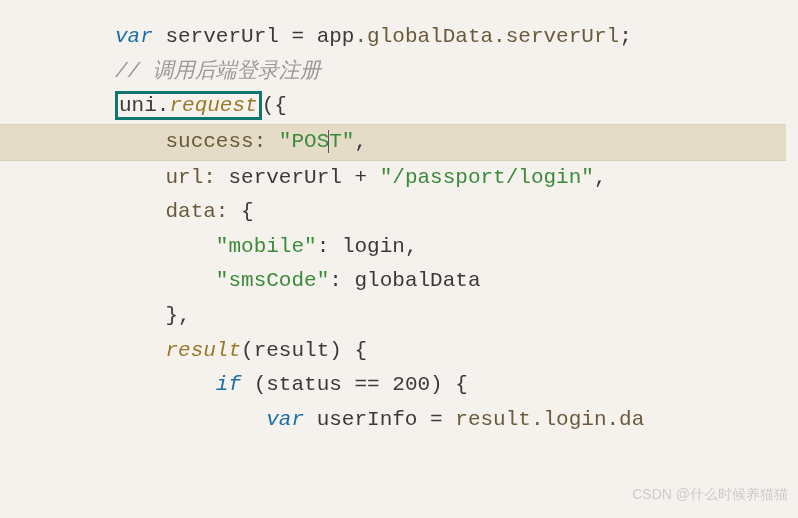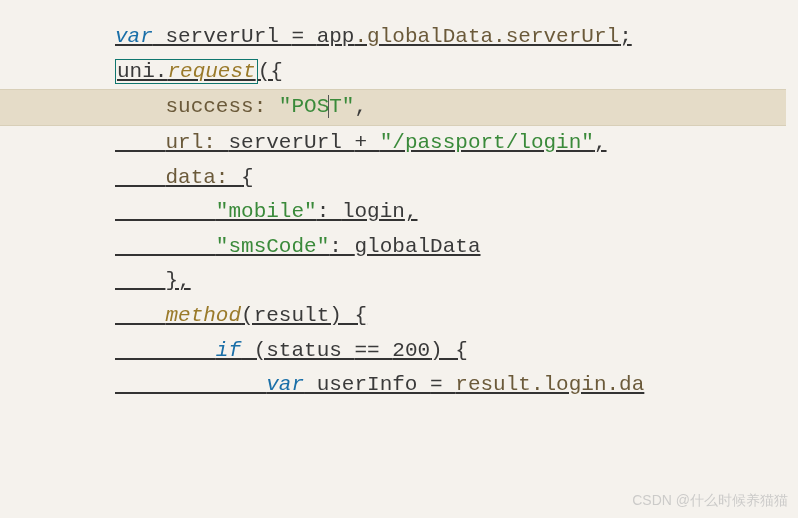--- a/index.html
+++ b/index.html
@@ -10,83 +10,83 @@
     font-size: 21px;
     line-height: 1.65;
     color: #333;
     width: 798px;
     height: 518px;
     overflow: hidden;
   }
   .editor {
     padding: 20px 12px 0 115px;
     position: relative;
-    text-decoration: underline;
   }
   .line {
     white-space: pre;
     position: relative;
   }
   .highlight {
     background: linear-gradient(to bottom, #e5dcc8 0%, #e5dcc8 100%);
     display: inline-block;
     width: calc(100% + 115px);
     margin-left: -115px;
     padding-left: 115px;
     box-sizing: border-box;
     border-top: 1px solid #d8cfb8;
     border-bottom: 1px solid #d8cfb8;
   }
   .box {
-    border: 1px solid #0f766e;
+    border: 3px solid #0f766e;
     padding: 0 1px;
   }
   .kw { color: #1a6fa8; font-style: italic; }
   .ident { color: #3a3a3a; }
   .prop { color: #6b5a3a; }
   .method { color: #9a7a2a; font-style: italic; }
   .str { color: #3a8a3a; }
   .comment { color: #999; font-style: italic; }
   .punct { color: #3a3a3a; }
   .op { color: #3a3a3a; }
   .cursor { border-left: 1px solid #555; margin-left: -1px; }
   .watermark {
     position: absolute;
     right: 10px;
-    bottom: 6px;
+    bottom: 12px;
     font-size: 14px;
     color: #bbb;
     font-family: sans-serif;
     font-style: normal;
     opacity: 0.7;
   }
 </style>
 </head>
 <body>
 
 <div class="editor">
 
 <div class="line"><span class="kw">var</span><span class="ident"> serverUrl </span><span class="op">= </span><span class="ident">app</span><span class="prop">.globalData.serverUrl</span><span class="punct">;</span></div>
 
+<div class="line"><span class="comment">// 调用后端登录注册</span></div>
 
 <div class="line"><span class="box"><span class="ident">uni.</span><span class="method">request</span></span><span class="punct">({</span></div>
 
 <div class="line highlight"><span>    </span><span class="prop">success: </span><span class="str">"POS</span><span class="cursor"></span><span class="str">T"</span><span class="punct">,</span></div>
 
 <div class="line"><span>    </span><span class="prop">url: </span><span class="ident">serverUrl </span><span class="op">+ </span><span class="str">"/passport/login"</span><span class="punct">,</span></div>
 
 <div class="line"><span>    </span><span class="prop">data: </span><span class="punct">{</span></div>
 
 <div class="line"><span>        </span><span class="str">"mobile"</span><span class="punct">: </span><span class="ident">login</span><span class="punct">,</span></div>
 
 <div class="line"><span>        </span><span class="str">"smsCode"</span><span class="punct">: </span><span class="ident">globalData</span></div>
 
 <div class="line"><span>    </span><span class="punct">},</span></div>
 
-<div class="line"><span>    </span><span class="method">method</span><span class="punct">(result) {</span></div>
+<div class="line"><span>    </span><span class="method">result</span><span class="punct">(result) {</span></div>
 
 
 <div class="line"><span>        </span><span class="kw">if</span><span class="ident"> (status </span><span class="op">== </span><span class="ident">200</span><span class="punct">) {</span></div>
 
 <div class="line"><span>            </span><span class="kw">var</span><span class="ident"> userInfo </span><span class="op">= </span><span class="prop">result.login.da</span></div>
 
 </div>
 
 <div class="watermark">CSDN @什么时候养猫猫</div>
 

